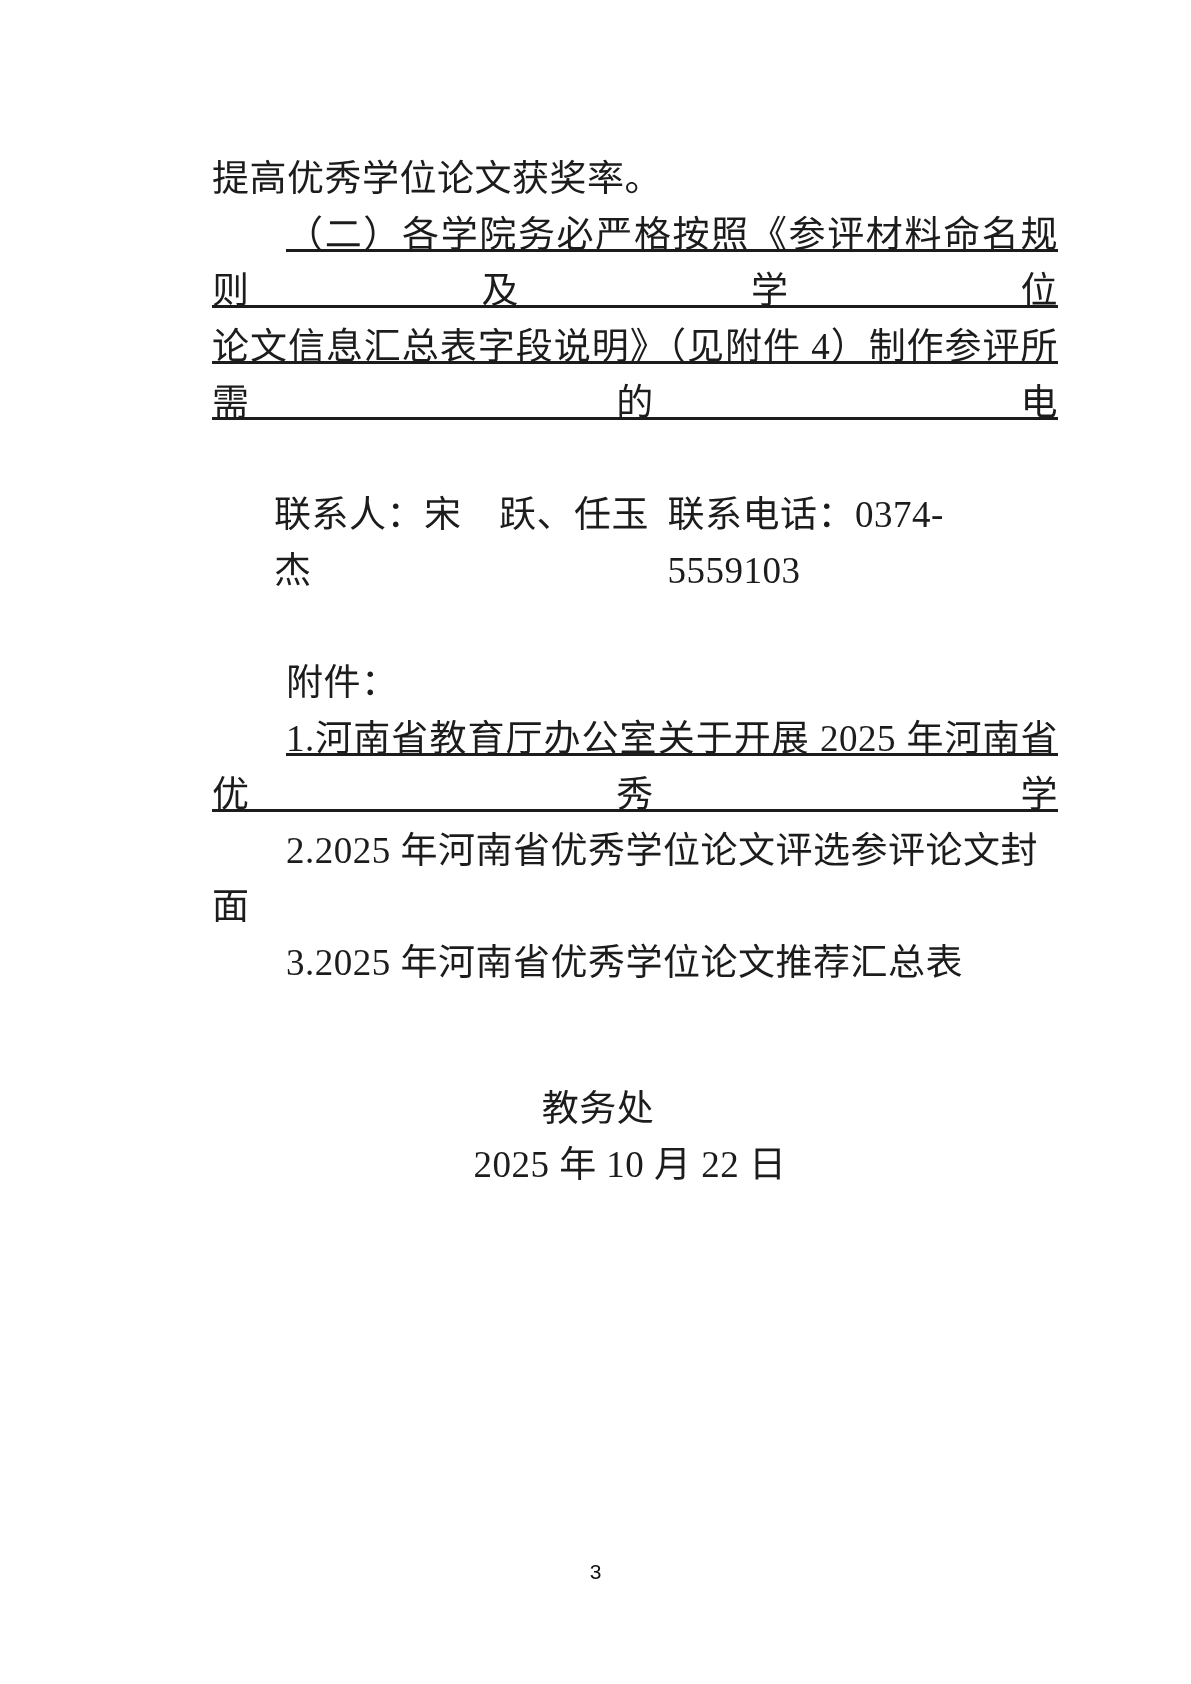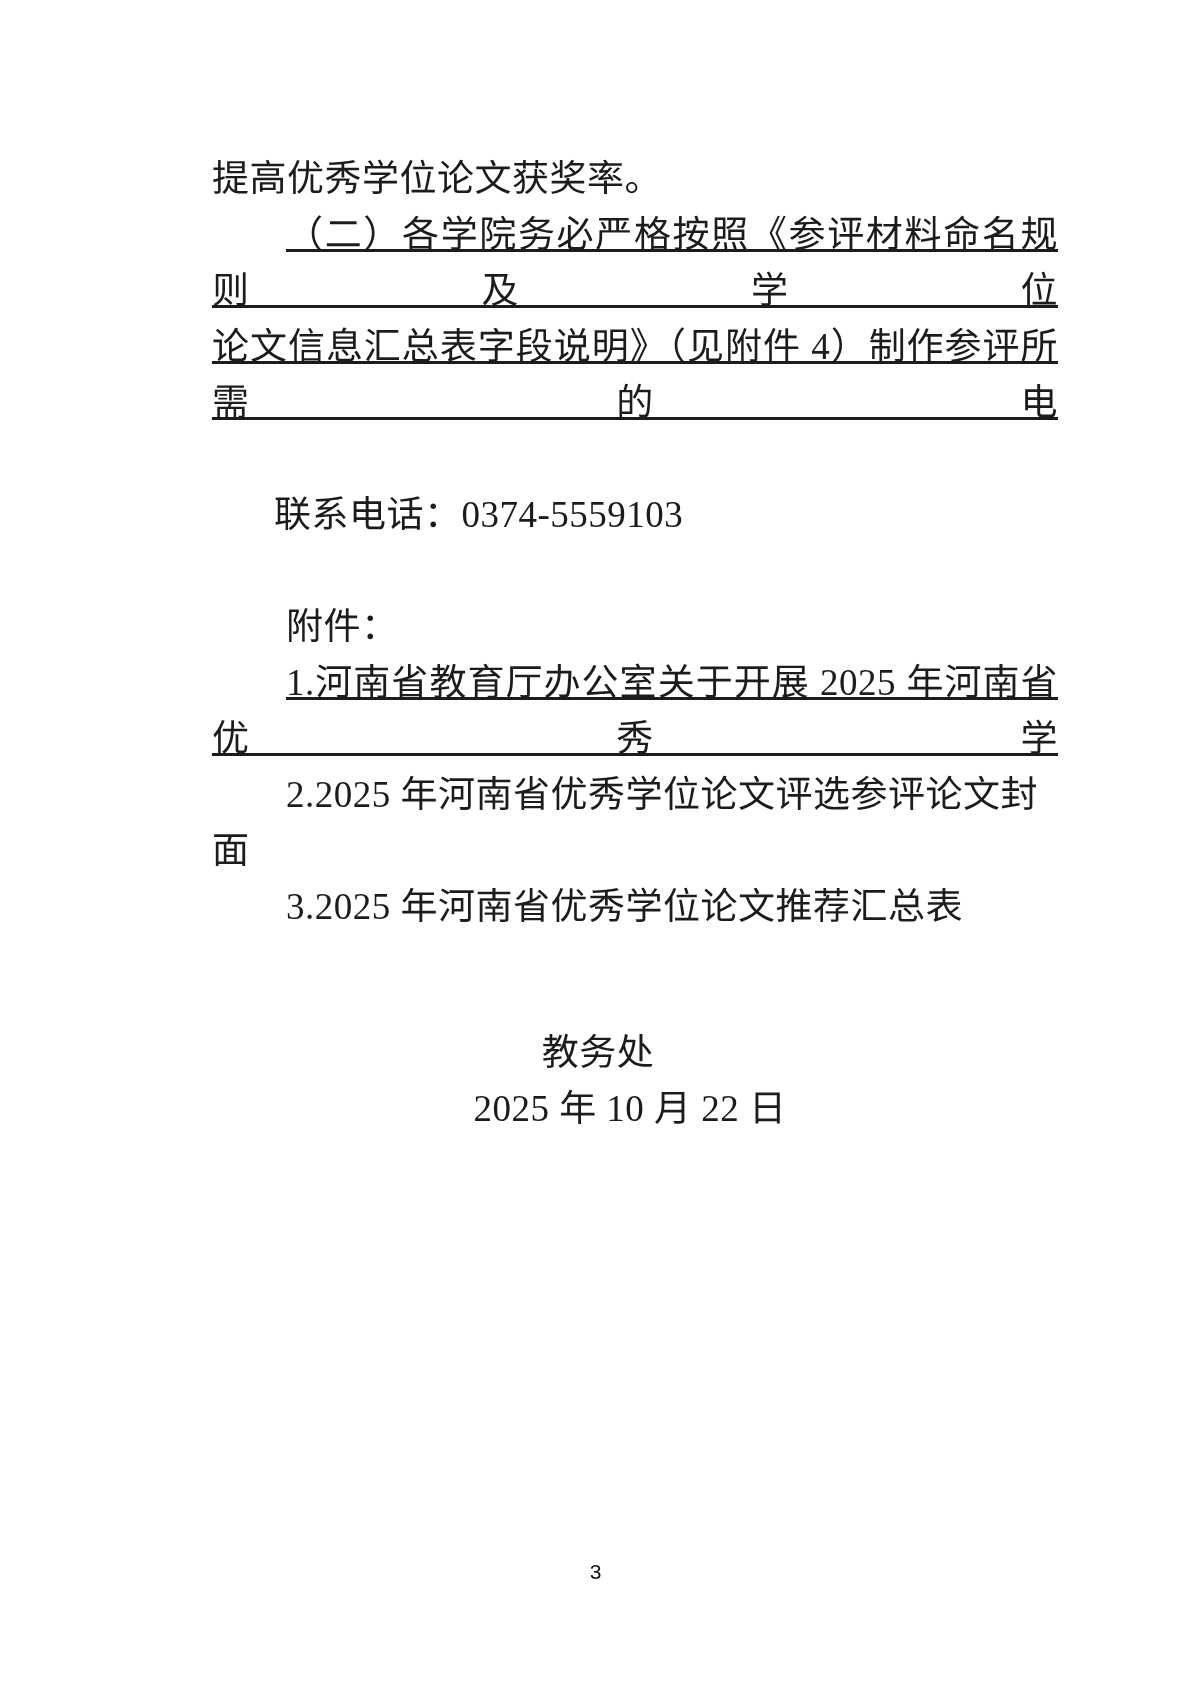--- a/index.html
+++ b/index.html
@@ -76,20 +76,21 @@
   <div class="content">
 
     <div class="line">提高优秀学位论文获奖率。</div>
 
     <div class="line fill indent">（二）各学院务必严格按照《参评材料命名规则及学位</div>
     <div class="line fill">论文信息汇总表字段说明》（见附件 4）制作参评所需的电</div>
 
     <div class="blank"></div>
 
     <div class="line contact">
+      <span>联系人：宋　跃、任玉杰</span>
       <span>联系电话：0374-5559103</span>
     </div>
 
     <div class="blank"></div>
 
     <div class="line indent">附件：</div>
 
     <div class="line fill indent">1.河南省教育厅办公室关于开展 2025 年河南省优秀学</div>
 
     <div class="line indent">2.2025 年河南省优秀学位论文评选参评论文封面</div>

